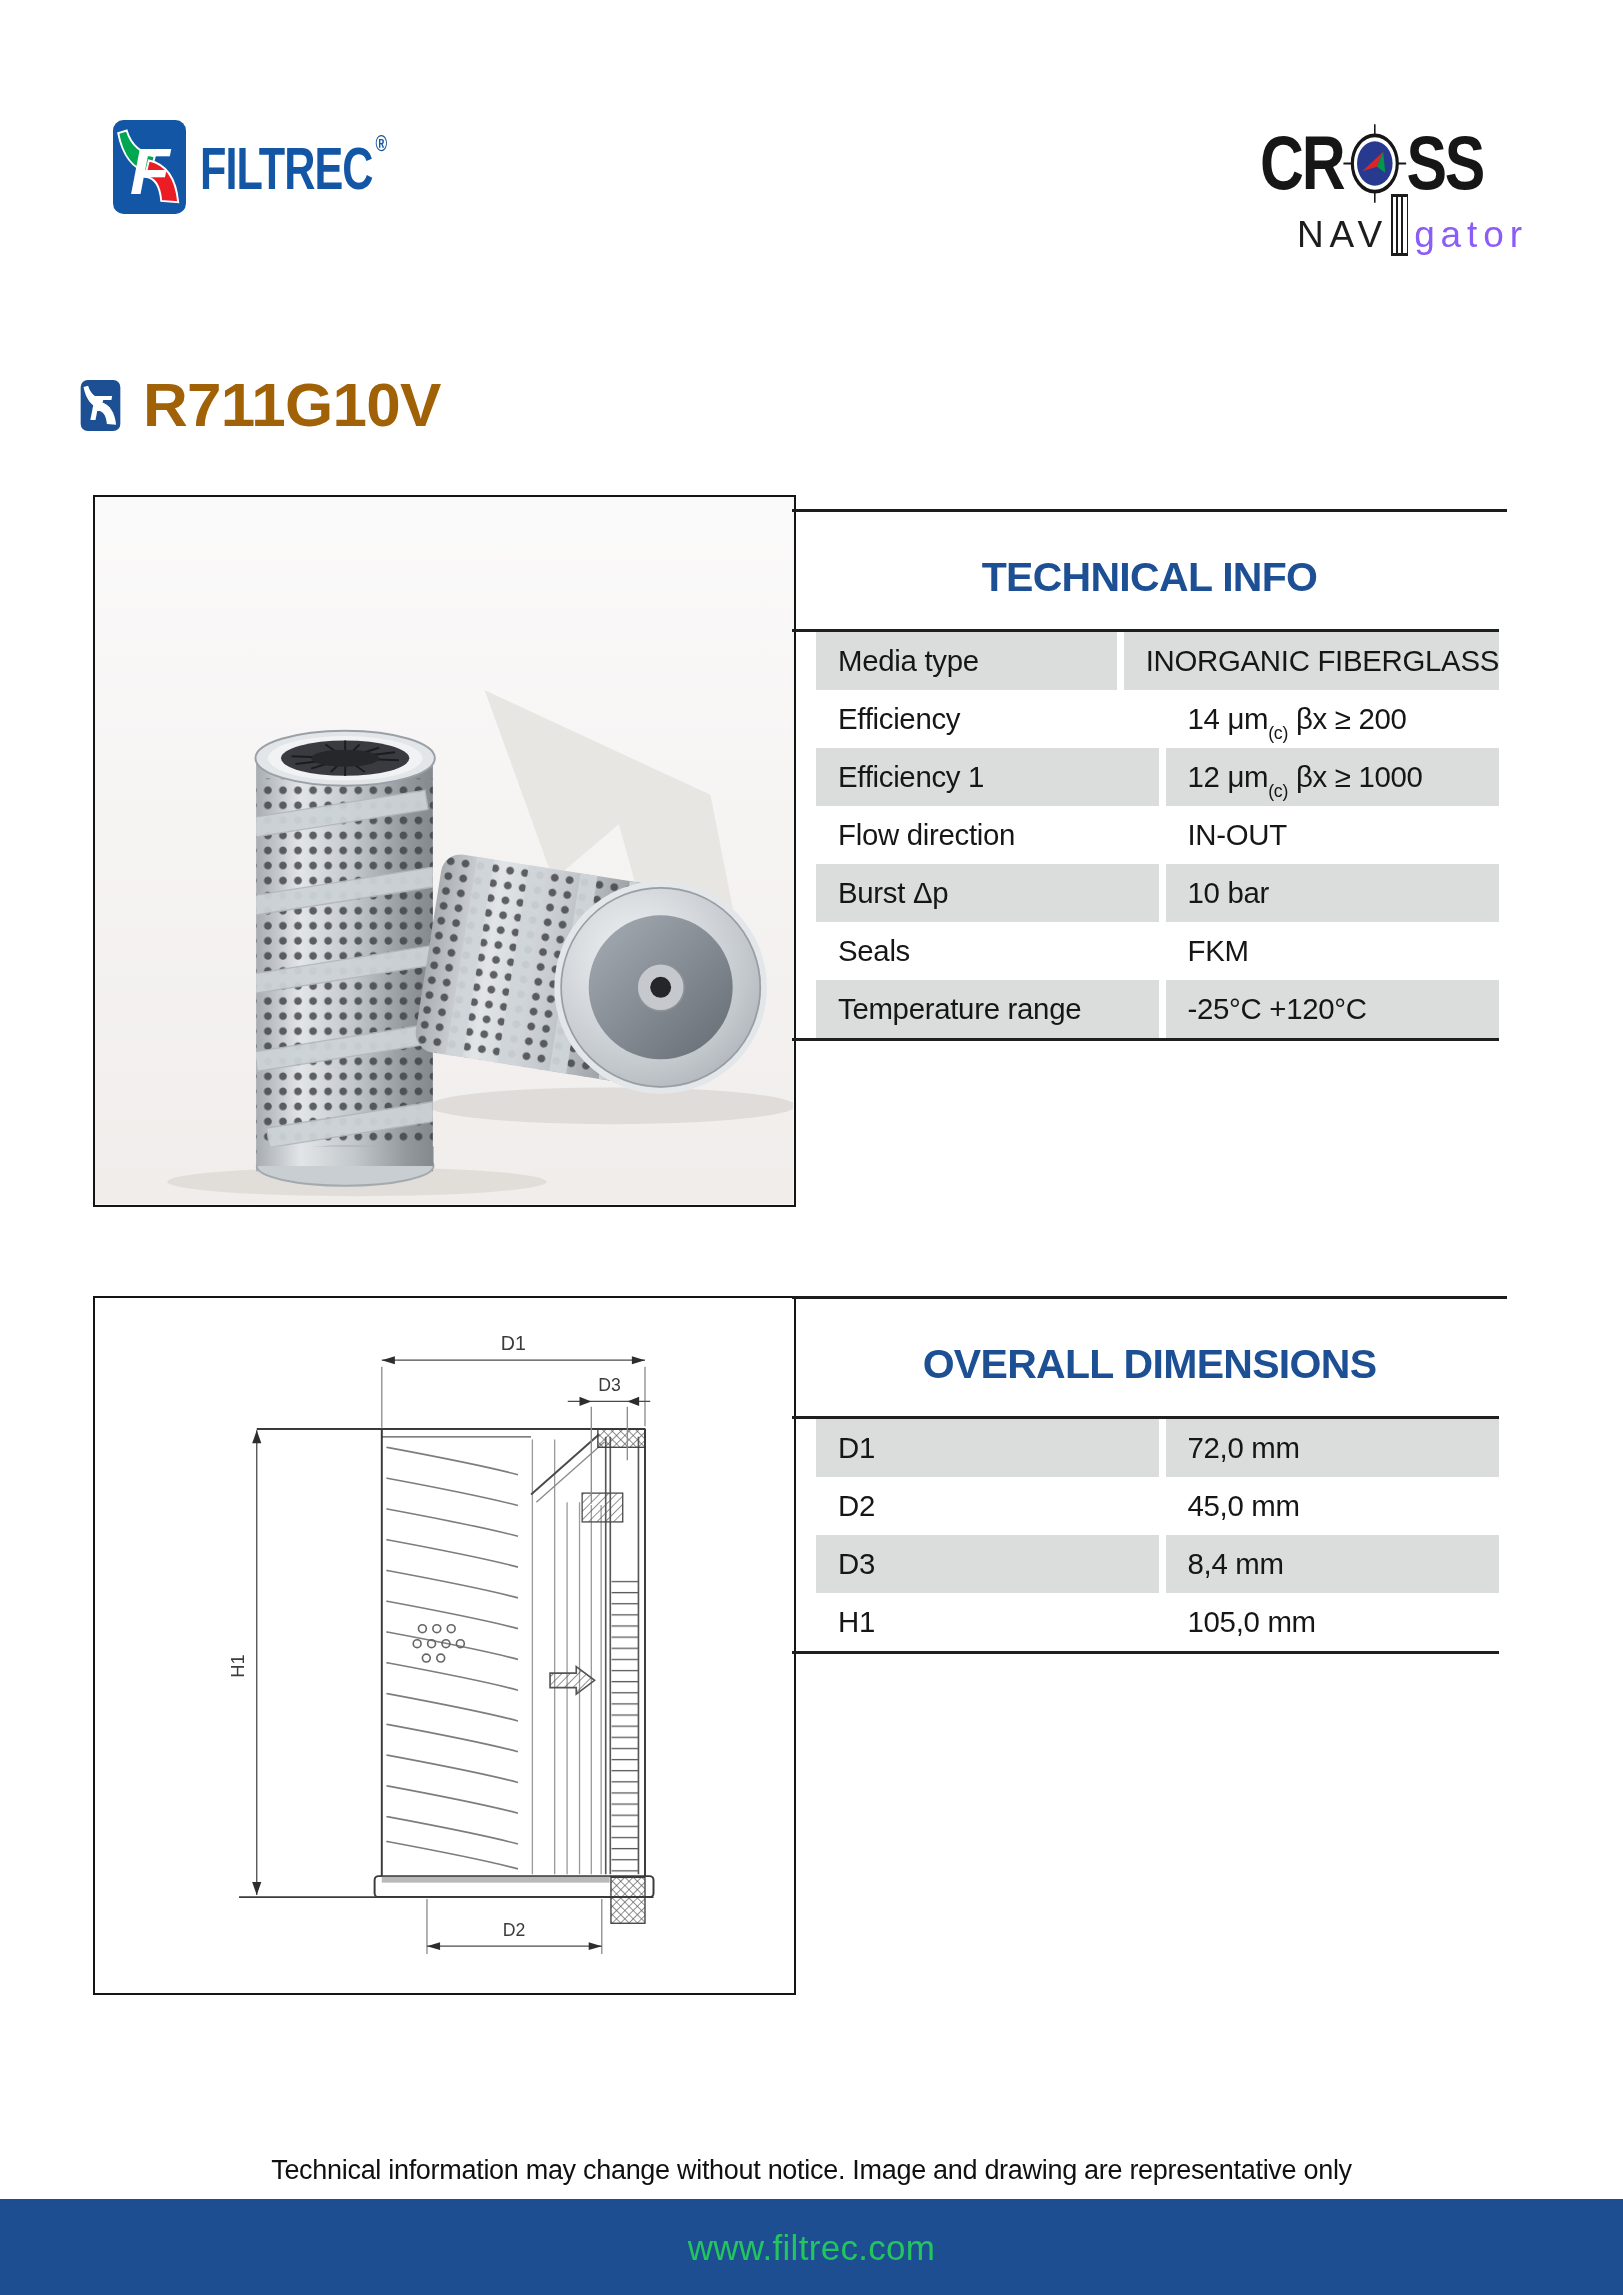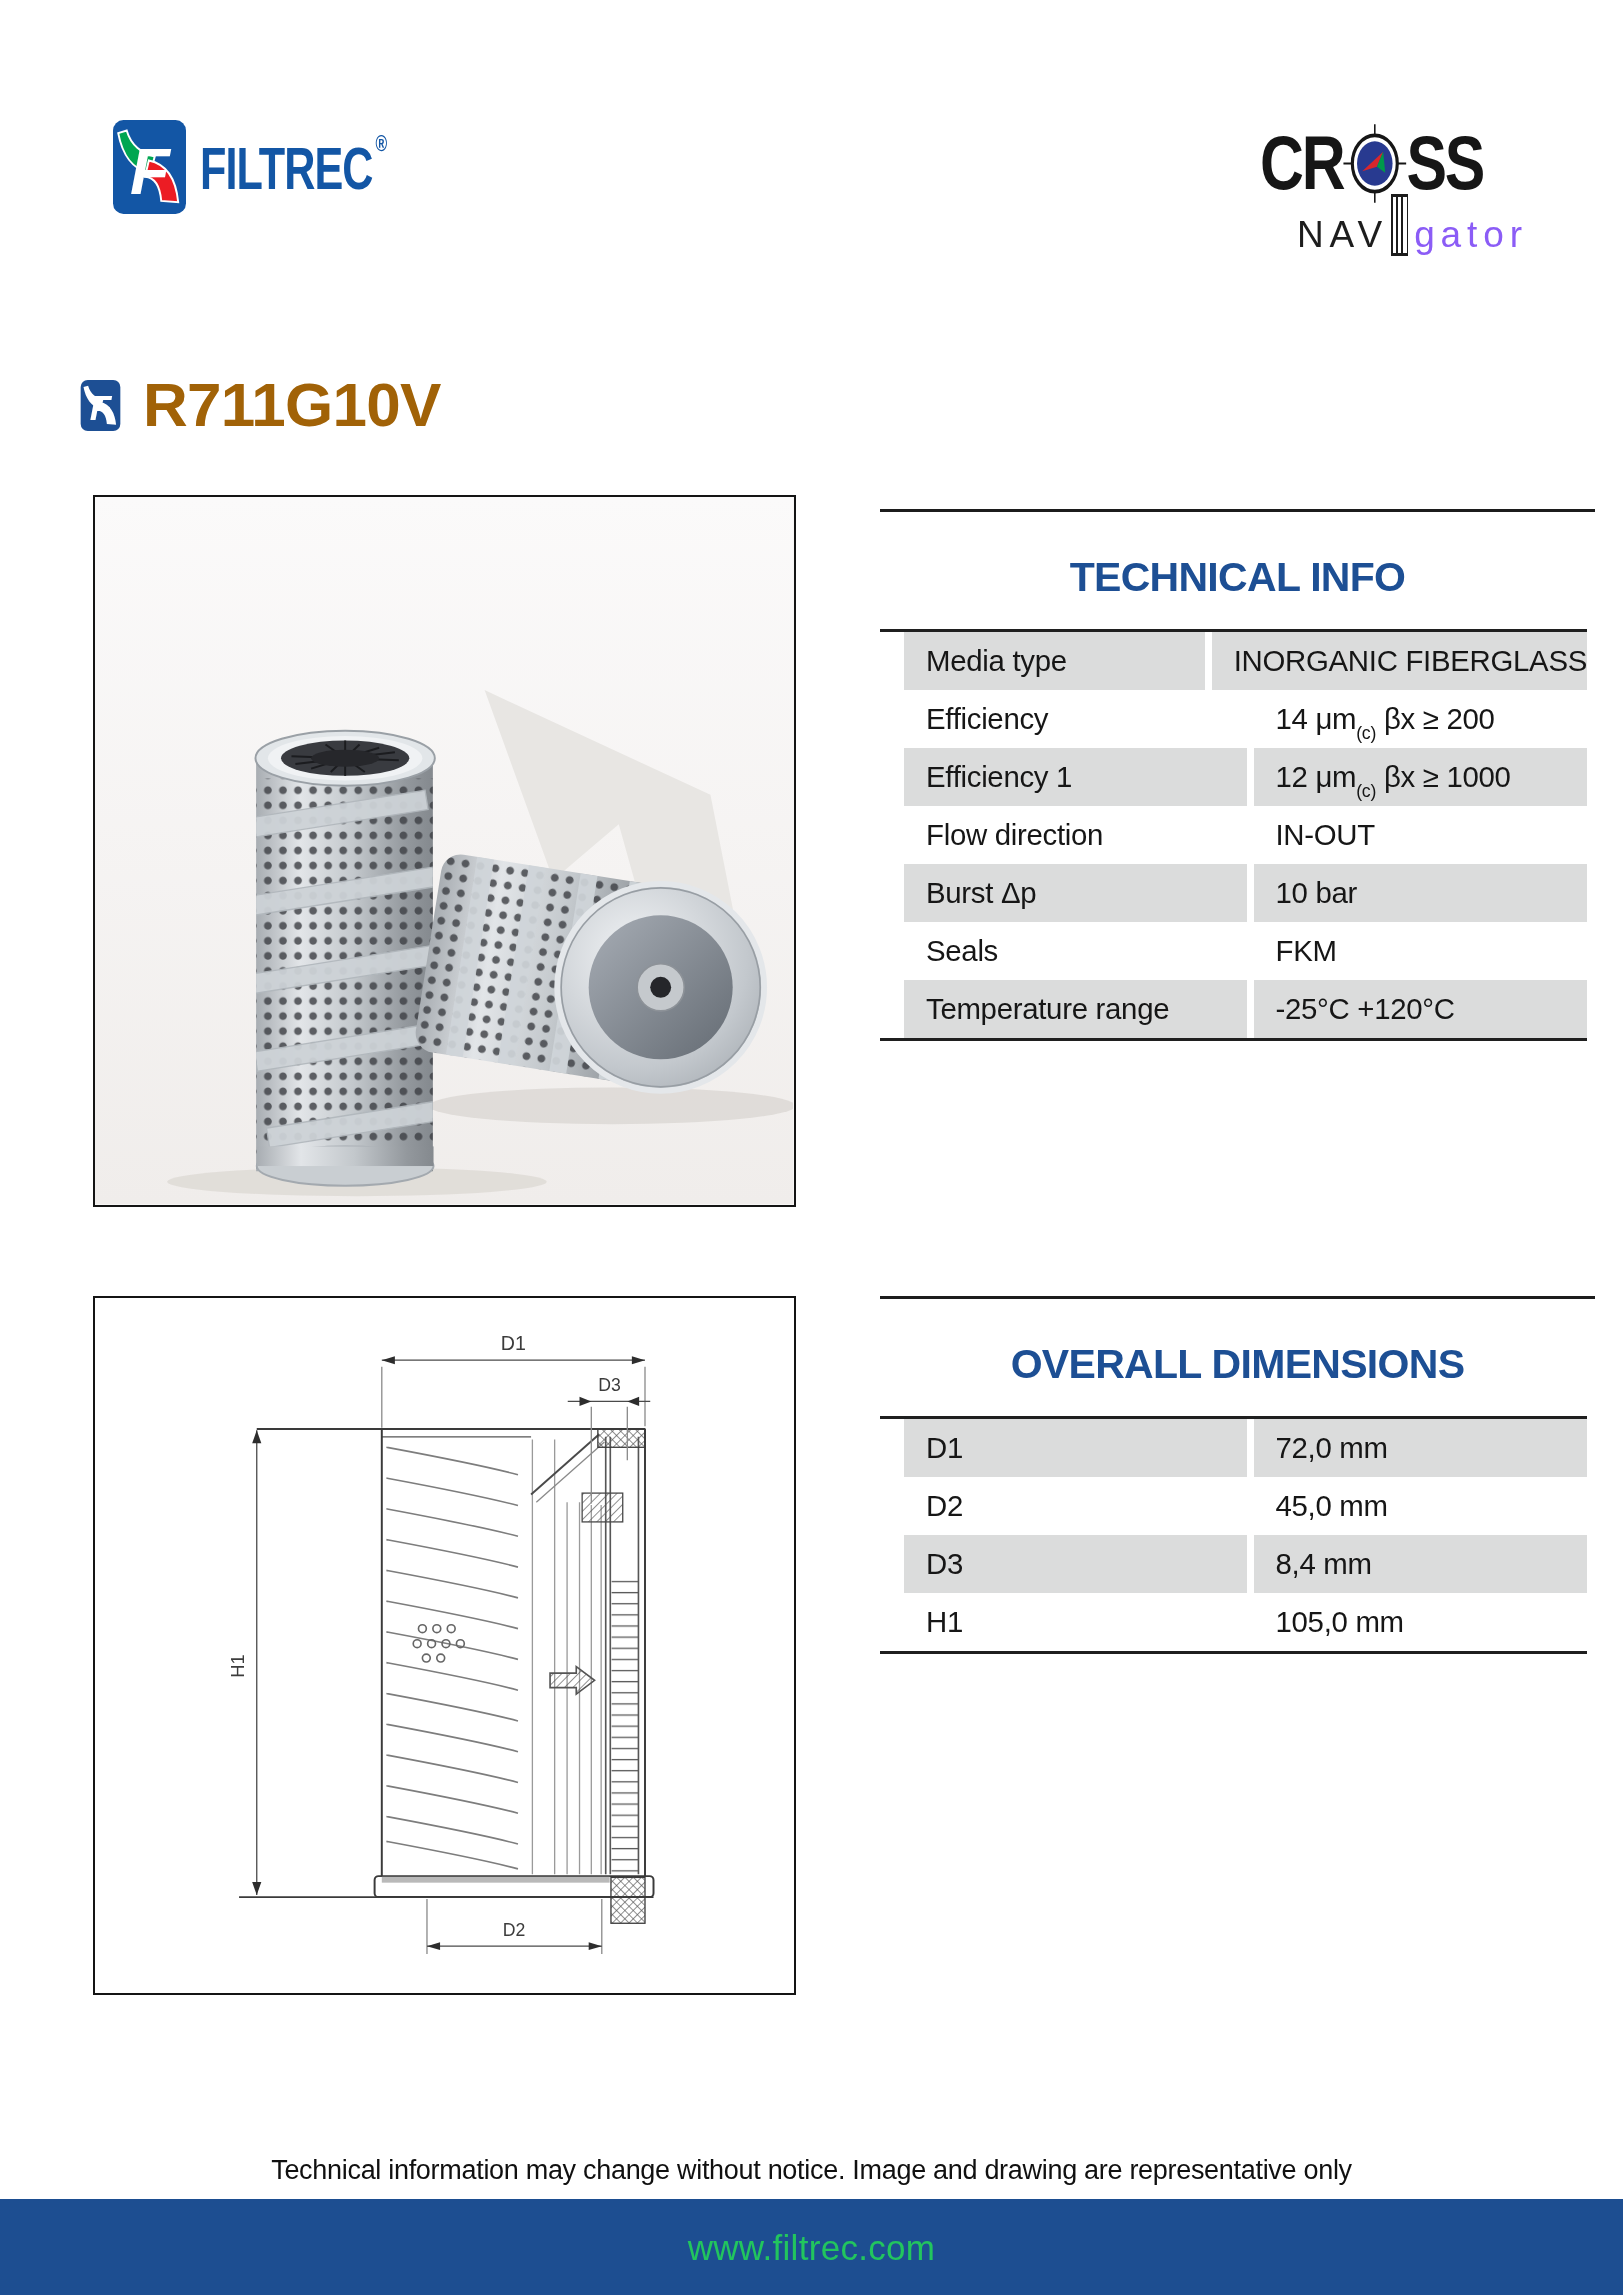--- a/index.html
+++ b/index.html
@@ -46,21 +46,21 @@
   .photo-box {
     position:absolute; left:93px; top:495px; width:703px; height:712px;
     border:2.6px solid #141414; background:#f7f6f5;
   }
   .drawing-box {
     position:absolute; left:93px; top:1296px; width:703px; height:699px;
     border:2.6px solid #141414; background:#ffffff;
   }
 
   
-  .panel { position:absolute; left:880px; width:715px; }
+  .panel { position:absolute; left:792px; width:715px; }
   .panel-tech { top:509px; }
   .panel-dims { top:1296px; }
   .panel-rule { height:3.3px; background:#1c1c1c; }
   .panel-heading {
     margin:43px 0 0 0; text-align:center; font-size:41px; font-weight:bold;
     color:#1d4f94; letter-spacing:-0.7px; line-height:1.1;
   }
   .dtable { margin-top:29px; border-top:3.3px solid #1f1f1f; border-bottom:3.3px solid #1f1f1f; width:707px; }
   .trow { display:flex; height:58px;padding-left:24px; }
   .cell { display:flex; align-items:center; padding-left:22px; }

